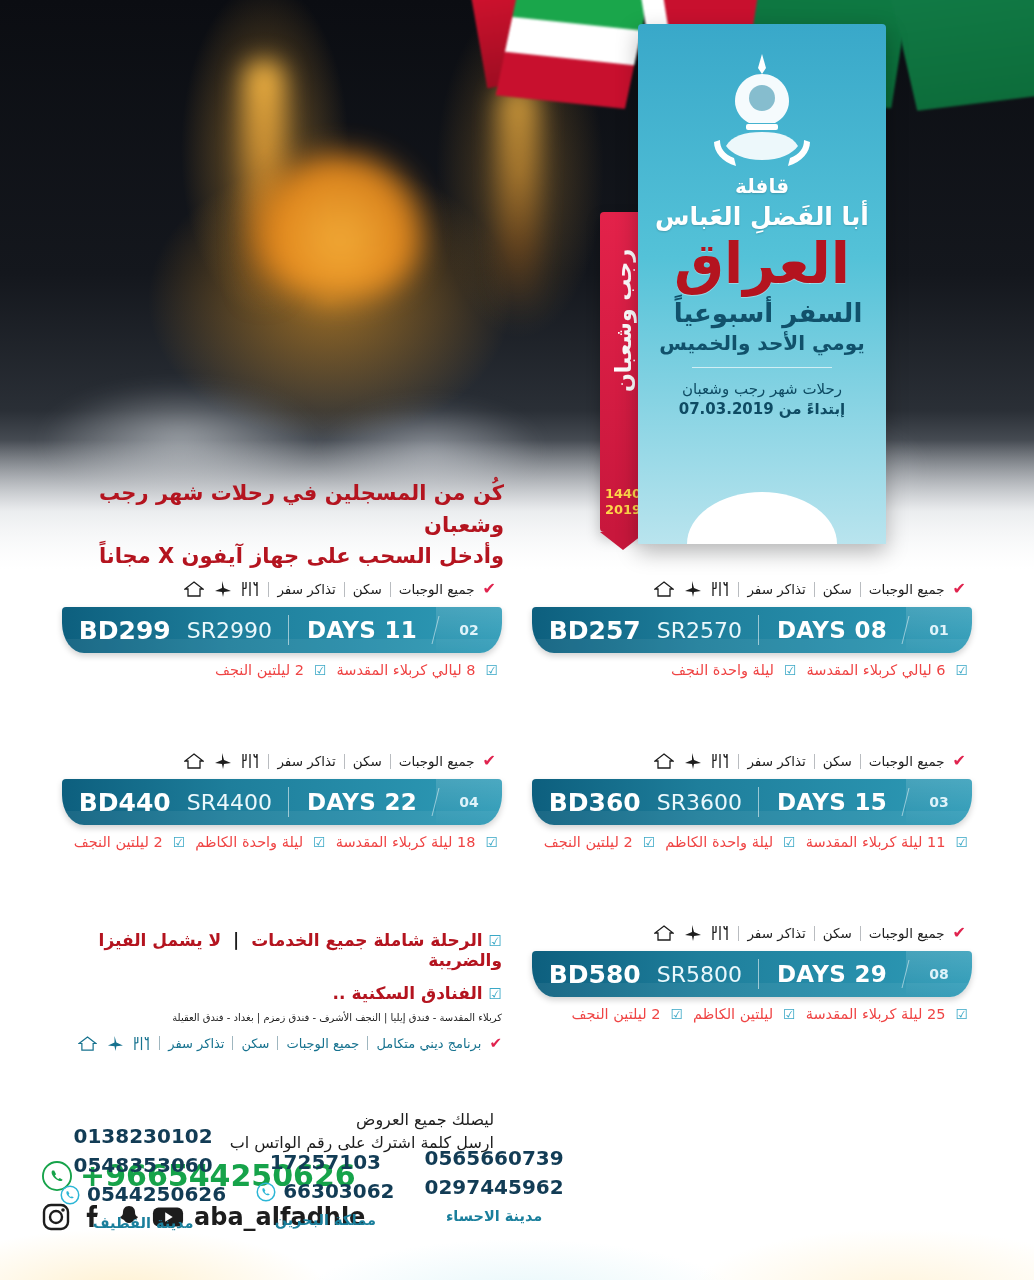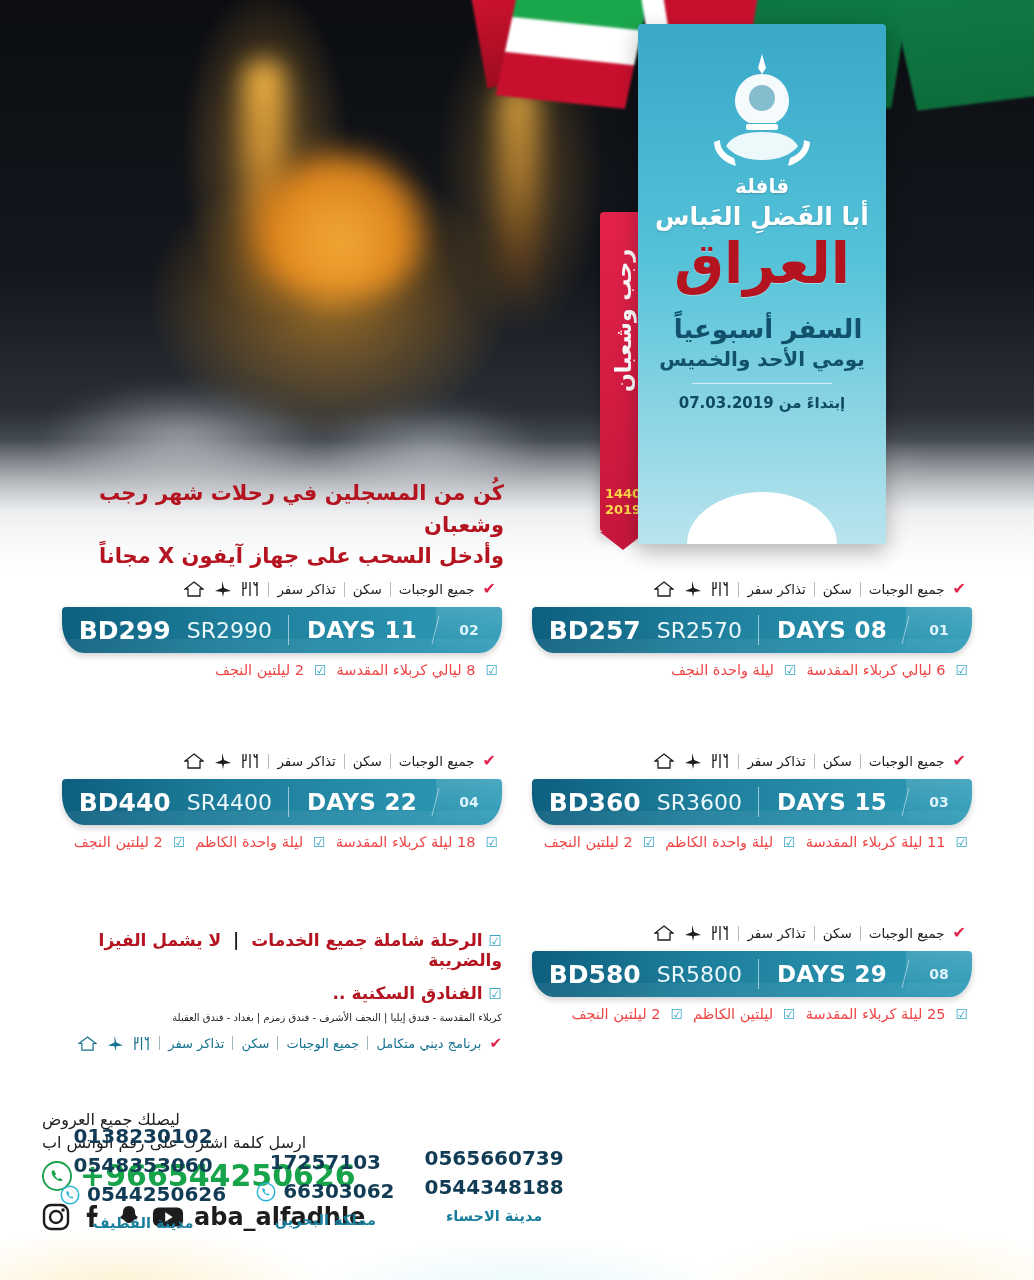--- a/index.html
+++ b/index.html
@@ -87,21 +87,21 @@
     margin: 26px auto 6px; width: 132px; height: 118px;
     display: flex; align-items: flex-end; justify-content: center;
   }
   .logo-svg { width: 132px; height: 118px; }
   .b-line1 { font-size: 20px; font-weight: bold; letter-spacing: .5px; margin-top: 2px; text-shadow: 0 1px 2px rgba(0,0,0,.18);}
   .b-line2 { font-size: 25px; font-weight: bold; margin-top: 4px; text-shadow: 0 1px 2px rgba(0,0,0,.18);}
   .b-iraq {
     font-size: 56px; font-weight: bold; color: #b4141f; line-height: 1.05;
     margin-top: 4px; text-shadow: 0 1px 0 rgba(255,255,255,.35);
   }
-  .b-line3 { font-size: 26px; font-weight: bold; color: #11516b; margin-top: 20px; padding-left: 12px; }
+  .b-line3 { font-size: 26px; font-weight: bold; color: #11516b; margin-top: 4px; padding-left: 12px; }
   .b-line4 { font-size: 20px; font-weight: bold; color: #11516b; margin-top: 3px; }
   .b-sep { width: 140px; height: 1px; background: rgba(255,255,255,.65); margin: 12px auto 10px; }
   .b-line5 { font-size: 15px; color: #0e4b63; line-height: 1.5; }
   .b-line6 { font-size: 15px; font-weight: bold; color: #0e4b63; direction: ltr; }
 
   
   .side-tab {
     position: absolute; left: 600px; top: 212px;
     width: 46px; height: 320px;
     background: linear-gradient(180deg,#e3224a,#c8173c);
@@ -202,21 +202,21 @@
     position: absolute; left: 0; bottom: 0; width: 1034px; height: 168px;
     background: #ffffff;
   }
   .footer-bg {
     position: absolute; left: 0; bottom: 0; width: 1034px; height: 168px;
     background:
       radial-gradient(ellipse 300px 90px at 120px 180px, rgba(255,214,120,.35), rgba(255,255,255,0) 70%),
       radial-gradient(ellipse 320px 90px at 520px 190px, rgba(180,230,240,.35), rgba(255,255,255,0) 70%),
       radial-gradient(ellipse 300px 90px at 900px 180px, rgba(255,220,140,.3), rgba(255,255,255,0) 70%);
   }
-  .cta { position: absolute; right: 540px; top: 1110px; width: 452px; text-align: left; }
+  .cta { position: absolute; right: 540px; top: 1110px; width: 452px; text-align: right; }
   .cta .c1 { font-size: 16px; color: #1d1d1d; }
   .cta .c2 { font-size: 16px; color: #1d1d1d; margin-top: 4px; }
   .wa-row { display: flex; align-items: center; justify-content: flex-end; gap: 8px; margin-top: 6px; }
   .wa-num { font-size: 30px; font-weight: bold; color: #16a34a; direction: ltr; }
   .social-row { display: flex; align-items: center; justify-content: flex-end; gap: 10px; margin-top: 10px; }
   .social-handle { font-size: 24px; font-weight: bold; color: #1d1d1d; direction: ltr; margin-right: 6px; }
 
   .phones { position: absolute; left: 60px; top: 1122px; width: 640px; display: flex; justify-content: flex-start; gap: 30px; direction: ltr;}
   .phone-col { text-align: center; }
   .phone-col .pnum { font-size: 20px; font-weight: bold; color: #123c55; line-height: 1.45; direction: ltr; }
@@ -268,20 +268,21 @@
           <circle cx="66" cy="48" r="13"></circle>
         </g>
       </svg>
     </div>
     <div class="b-line1">قافلة</div>
     <div class="b-line2">أبا الفَضلِ العَباس</div>
     <div class="b-iraq">العراق</div>
     <div class="b-line3">السفر أسبوعياً</div>
     <div class="b-line4">يومي الأحد والخميس</div>
     <div class="b-sep"></div>
+    <div class="b-line5">رحلات شهر رجب وشعبان</div>
     <div class="b-line6">إبتداءً من 07.03.2019</div>
   </div>
 
   <div class="promo">
     <div class="l1">كُن من المسجلين في رحلات شهر رجب وشعبان</div>
     <div class="l2">وأدخل السحب على جهاز آيفون X مجاناً</div>
   </div>
 
   <div class="grid">
 
@@ -580,18 +581,18 @@
             <circle cx="16" cy="16" r="14" fill="none" stroke="#2cb6d6" stroke-width="2.4"></circle>
             <path d="M11 10c-1 1-1 3 0 5 1.6 3 4 5 7 6 2 .7 3.6.2 4-1l-3-2-1.5 1.2c-1.6-.8-3-2.2-3.8-3.8L15 14l-2-4z" fill="#2cb6d6"></path>
           </svg>
         <span>66303062</span>
       </div>
       <div class="city">مملكة البحرين</div>
     </div>
 
     <div class="phone-col" style="margin-top:22px;">
       <div class="pnum">0565660739</div>
-      <div class="pnum">0544348188</div>
+      <div class="pnum">0297445962</div>
       <div class="city">مدينة الاحساء</div>
     </div>
   </div>
 
 </div>
 
 </body></html>

